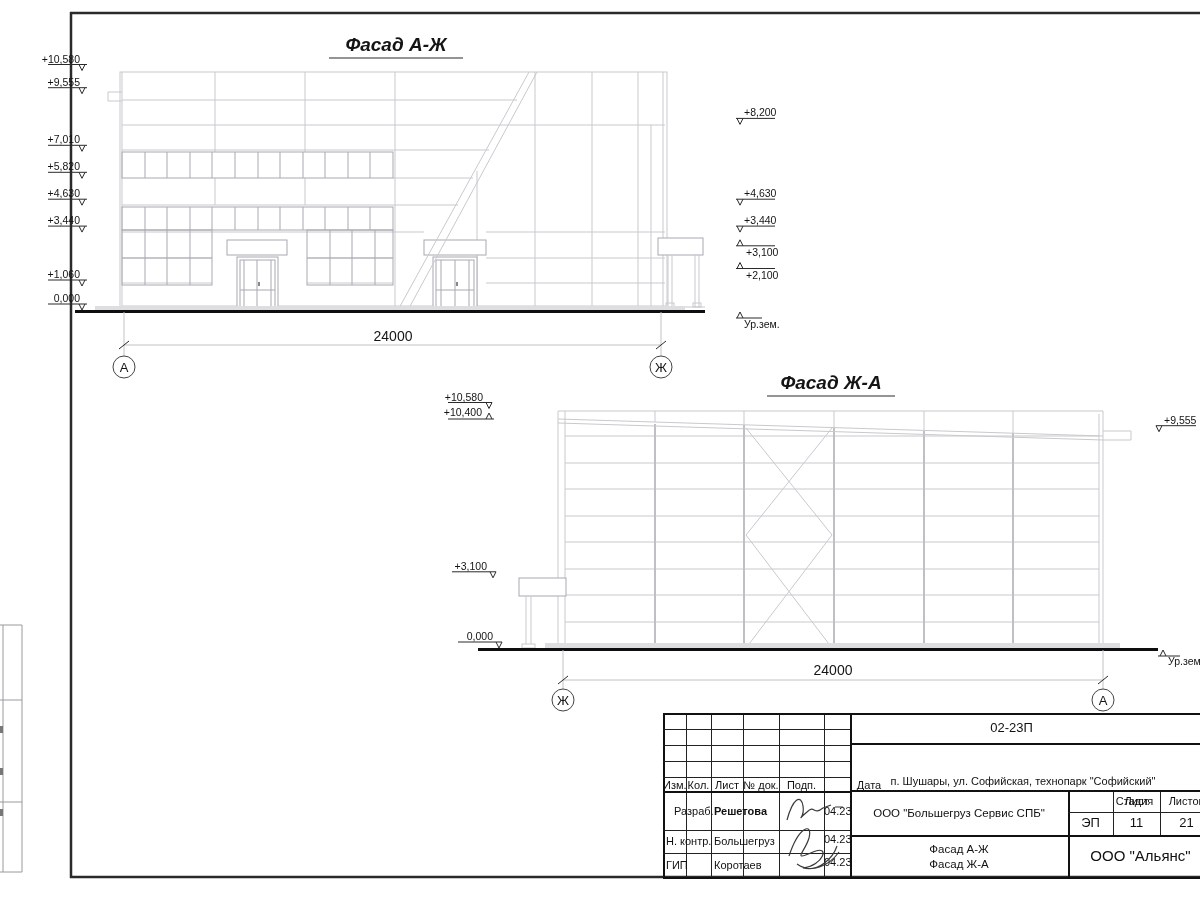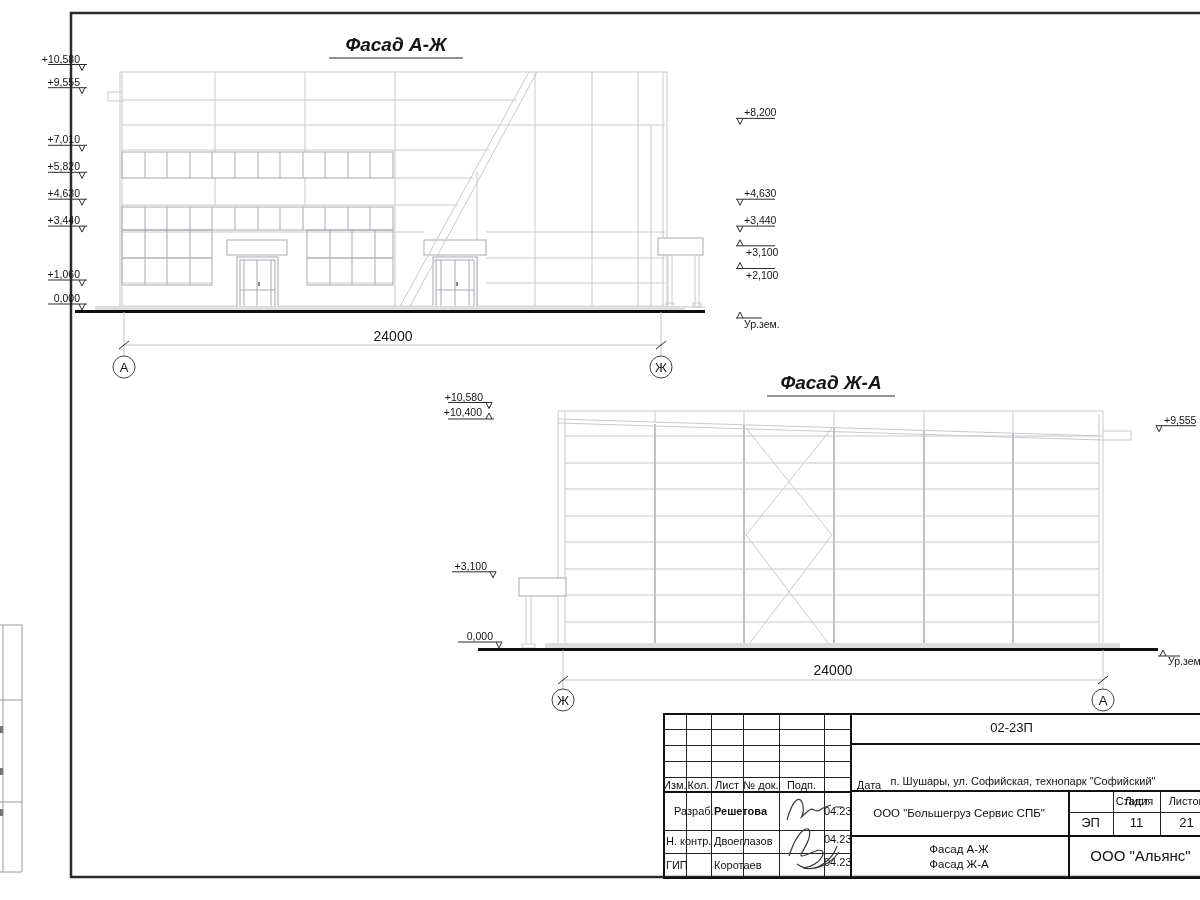--- a/index.html
+++ b/index.html
@@ -227,21 +227,21 @@
   <div class="c cc" style="left:23px;top:65px;width:25px;">Кол.</div>
   <div class="c cc" style="left:48px;top:65px;width:32px;">Лист</div>
   <div class="c cc" style="left:80px;top:65px;width:36px;">№ док.</div>
   <div class="c cc" style="left:116px;top:65px;width:45px;">Подп.</div>
   <div class="c cc" style="left:161px;top:65px;width:26px;margin-left:32px;">Дата</div>
 
   <div class="c" style="left:3px;top:91px;padding-left:8px;">Разраб.</div>
   <div class="c" style="left:51px;top:91px;font-weight:bold;">Решетова</div>
   <div class="c cc" style="left:161px;top:91px;width:26px;">04.23</div>
   <div class="c" style="left:3px;top:121px;">Н. контр.</div>
-  <div class="c" style="left:51px;top:121px;">Двоеглазов</div>
+  <div class="c" style="left:51px;top:121px;">Большегруз</div>
   <div class="c cc" style="left:161px;top:119px;width:26px;">04.23</div>
   <div class="c" style="left:3px;top:145px;">ГИП</div>
   <div class="c" style="left:51px;top:145px;">Коротаев</div>
   <div class="c cc" style="left:161px;top:142px;width:26px;">04.23</div>
 
   <svg width="71" height="86" style="position:absolute;left:116px;top:79px;">
     <path d="M8,28 C14,6 22,2 24,14 C26,26 16,30 28,20 C36,12 34,24 44,16 L52,13 M56,15 H64" stroke="#3a3a3a" stroke-width="1.2" fill="none"></path>
     <path d="M10,64 C20,34 34,30 30,46 C26,60 12,70 34,60 C52,52 44,74 24,76 C40,80 54,66 58,54 M18,72 C32,82 50,74 60,60" stroke="#3a3a3a" stroke-width="1.2" fill="none"></path>
   </svg>
 

